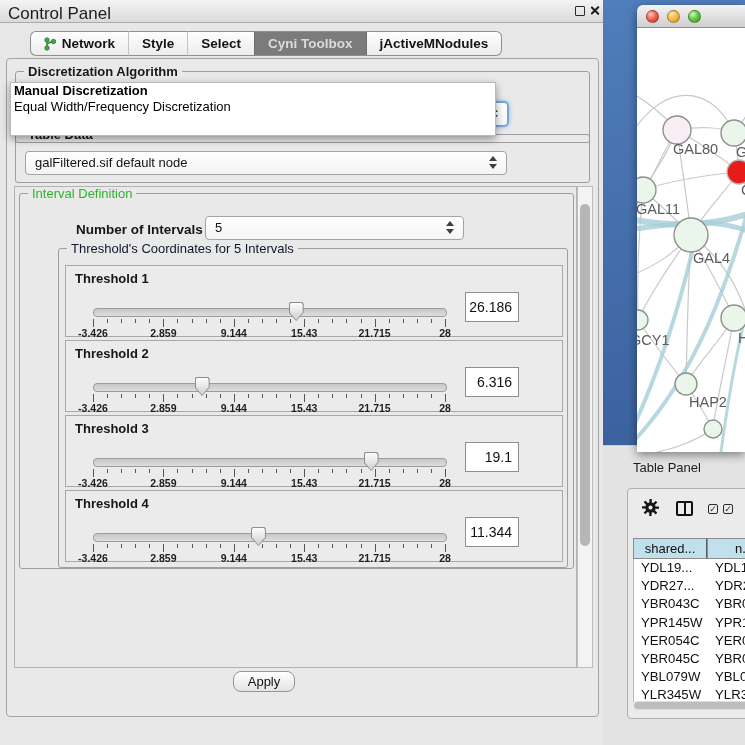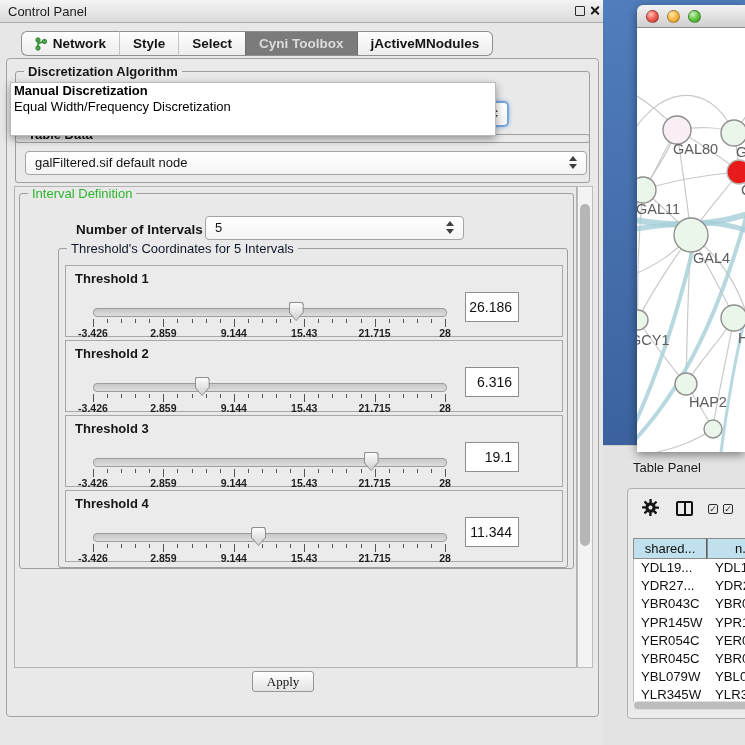--- a/index.html
+++ b/index.html
@@ -1,27 +1,27 @@
 <!DOCTYPE html>
 <html><head>
 <meta charset="utf-8">
 <style>
   html,body{margin:0;padding:0;}
   body{width:745px;height:745px;overflow:hidden;font-family:"Liberation Sans",sans-serif;background:#e7e7e7;position:relative;}
   
   .control-panel{position:absolute;left:0;top:0;width:603px;height:745px;background:#e7e7e7;border-right:1px solid #9a9a9a;}
   .titlebar{position:absolute;left:0;top:0;width:603px;height:22px;background:linear-gradient(#f4f4f4,#dadada);border-bottom:1px solid #ababab;}
-  .titlebar .tb-title{position:absolute;left:8px;top:4px;font-size:13px;color:#1c1c1c;}
+  .titlebar .tb-title{position:absolute;left:8px;top:4px;font-size:17px;color:#1c1c1c;}
   .float-ic{position:absolute;right:18px;top:6px;width:8px;height:8px;border:1.6px solid #2b2b2b;border-radius:1px;}
   .close-ic{position:absolute;right:3px;top:5px;width:11px;height:11px;}
   .close-ic:before,.close-ic:after{content:"";position:absolute;left:5px;top:0;width:2.4px;height:11px;background:#1c1c1c;border-radius:1px;}
   .close-ic:before{transform:rotate(45deg);} .close-ic:after{transform:rotate(-45deg);}
   
   .tabbar{position:absolute;display:flex;}
-  #top-tabs{top:31px;left:3px;width:508px;justify-content:center;}
+  #top-tabs{top:31px;left:12px;width:508px;justify-content:center;}
   #bottom-tabs{top:703px;left:0;width:603px;justify-content:center;}
   .tb{background:linear-gradient(#fefefe,#ececec);border-top:1px solid #8f8f8f;border-bottom:1px solid #8f8f8f;padding:4px 13px 0 13px;font-size:13.5px;font-weight:600;color:#141414;height:25px;box-sizing:border-box;display:flex;align-items:flex-start;gap:5px;white-space:nowrap;}
   .tb:first-child{border-left:1px solid #8f8f8f;border-radius:6px 0 0 6px;}
   .tb:last-child{border-right:1px solid #8f8f8f;border-radius:0 6px 6px 0;}
   .tb+.tb{border-left:1px solid #c4c4c4;}
   .tb.sel{background:#7b7b7b;color:#dbdbdb;border-left:1px solid #6f6f6f;}
   .tb.sel+.tb{border-left:1px solid #6f6f6f;}
   
   .main-panel{position:absolute;left:6px;top:58px;width:591px;height:657px;border:1px solid #a3a3a3;border-radius:4px;background:#e9e9e9;}
   .groupbox{position:absolute;border:1px solid #9e9e9e;border-radius:3px;box-sizing:border-box;}
@@ -54,21 +54,21 @@
   .thr-ticks{position:absolute;left:27px;top:53px;width:352px;height:9px;}
   .thr-ticks i{position:absolute;top:0;width:1px;background:#555;}
   .thr-ticks i.mn{height:4px;} .thr-ticks i.mj{height:8px;}
   .thr-lbls{position:absolute;left:27px;top:61px;width:352px;height:11px;}
   .thr-lbls span{position:absolute;transform:translateX(-50%);font-size:10.5px;font-weight:600;color:#1e1e1e;white-space:nowrap;}
   .thr-value{position:absolute;right:43px;top:26px;width:54px;height:30px;background:#fff;border:1px solid #8e8e8e;box-sizing:border-box;font-size:14px;line-height:28px;text-align:right;padding-right:6px;color:#111;}
   
   .listbox{position:absolute;background:#fff;border:1px solid #9e9e9e;box-sizing:border-box;overflow:hidden;}
   .list-item{font-size:13.5px;color:#141414;height:16px;line-height:16px;padding-left:18px;white-space:nowrap;}
   .lsb{position:absolute;right:2px;top:2px;width:11px;height:60px;background:#ababab;border-radius:5px;}
-  .apply{position:absolute;left:252px;top:671px;width:62px;height:21px;border:1px solid #969696;border-radius:3px;background:linear-gradient(#ffffff,#e3e3e3);font-size:13px;color:#111;font-family:Liberation Serif, serif;text-align:center;line-height:19px;box-sizing:border-box;}
+  .apply{position:absolute;left:233px;top:671px;width:62px;height:21px;border:1px solid #969696;border-radius:8px;background:linear-gradient(#ffffff,#e3e3e3);font-size:13px;color:#111;font-family:Liberation Sans, sans-serif;text-align:center;line-height:19px;box-sizing:border-box;}
   
   .desktop{position:absolute;left:603px;top:0;width:142px;height:447px;background:linear-gradient(180deg,#507dbb,#3b629e);z-index:0;}
   .table-region{position:absolute;left:603px;top:445px;width:142px;height:300px;background:#e3e3e3;z-index:1;border-top:1px solid #cfcfcf;}
   .net-window{position:absolute;left:637px;top:5px;width:108px;height:447px;z-index:2;border-radius:6px 0 0 0;overflow:hidden;box-shadow:0 3px 10px rgba(0,0,0,.45);}
   .mac-bar{position:absolute;left:0;top:0;width:100%;height:23px;background:linear-gradient(#f3f3f3,#cfcfcf);border-bottom:1px solid #8e8e8e;box-sizing:border-box;}
   .dot{position:absolute;top:5px;width:13px;height:13px;border-radius:50%;border:0.5px solid rgba(0,0,0,.3);box-sizing:border-box;}
   .dot.red{left:9px;background:radial-gradient(circle at 35% 30%,#ffc2b8,#ef5d52 50%,#b8342a);}
   .dot.yel{left:30px;background:radial-gradient(circle at 35% 30%,#ffe6ae,#f7b844 50%,#c98a1d);}
   .dot.grn{left:51px;background:radial-gradient(circle at 35% 30%,#d2f5c0,#5fc643 50%,#3a9424);}
   .net-canvas{position:absolute;left:0;top:23px;width:108px;height:424px;background:#fff;}
@@ -132,21 +132,21 @@
     <div class="combo focus" style="left:20px;top:42px;width:482px;">
       <span class="spin">
           <i class="up"></i>
           <i class="dn"></i>
         </span>
     </div>
 
     <div class="groupbox" style="left:8px;top:75px;width:575px;height:49px;">
       <span class="gtitle dark">Table Data</span>
     </div>
-    <div class="combo" style="left:18px;top:92px;width:562px;">
+    <div class="combo" style="left:18px;top:92px;width:482px;">
       <span>galFiltered.sif default node</span>
       <span class="spin">
           <i class="up"></i>
           <i class="dn"></i>
         </span>
     </div>
   </div>
 
   <div class="popup">
     <div class="opt hl">Manual Discretization</div>

